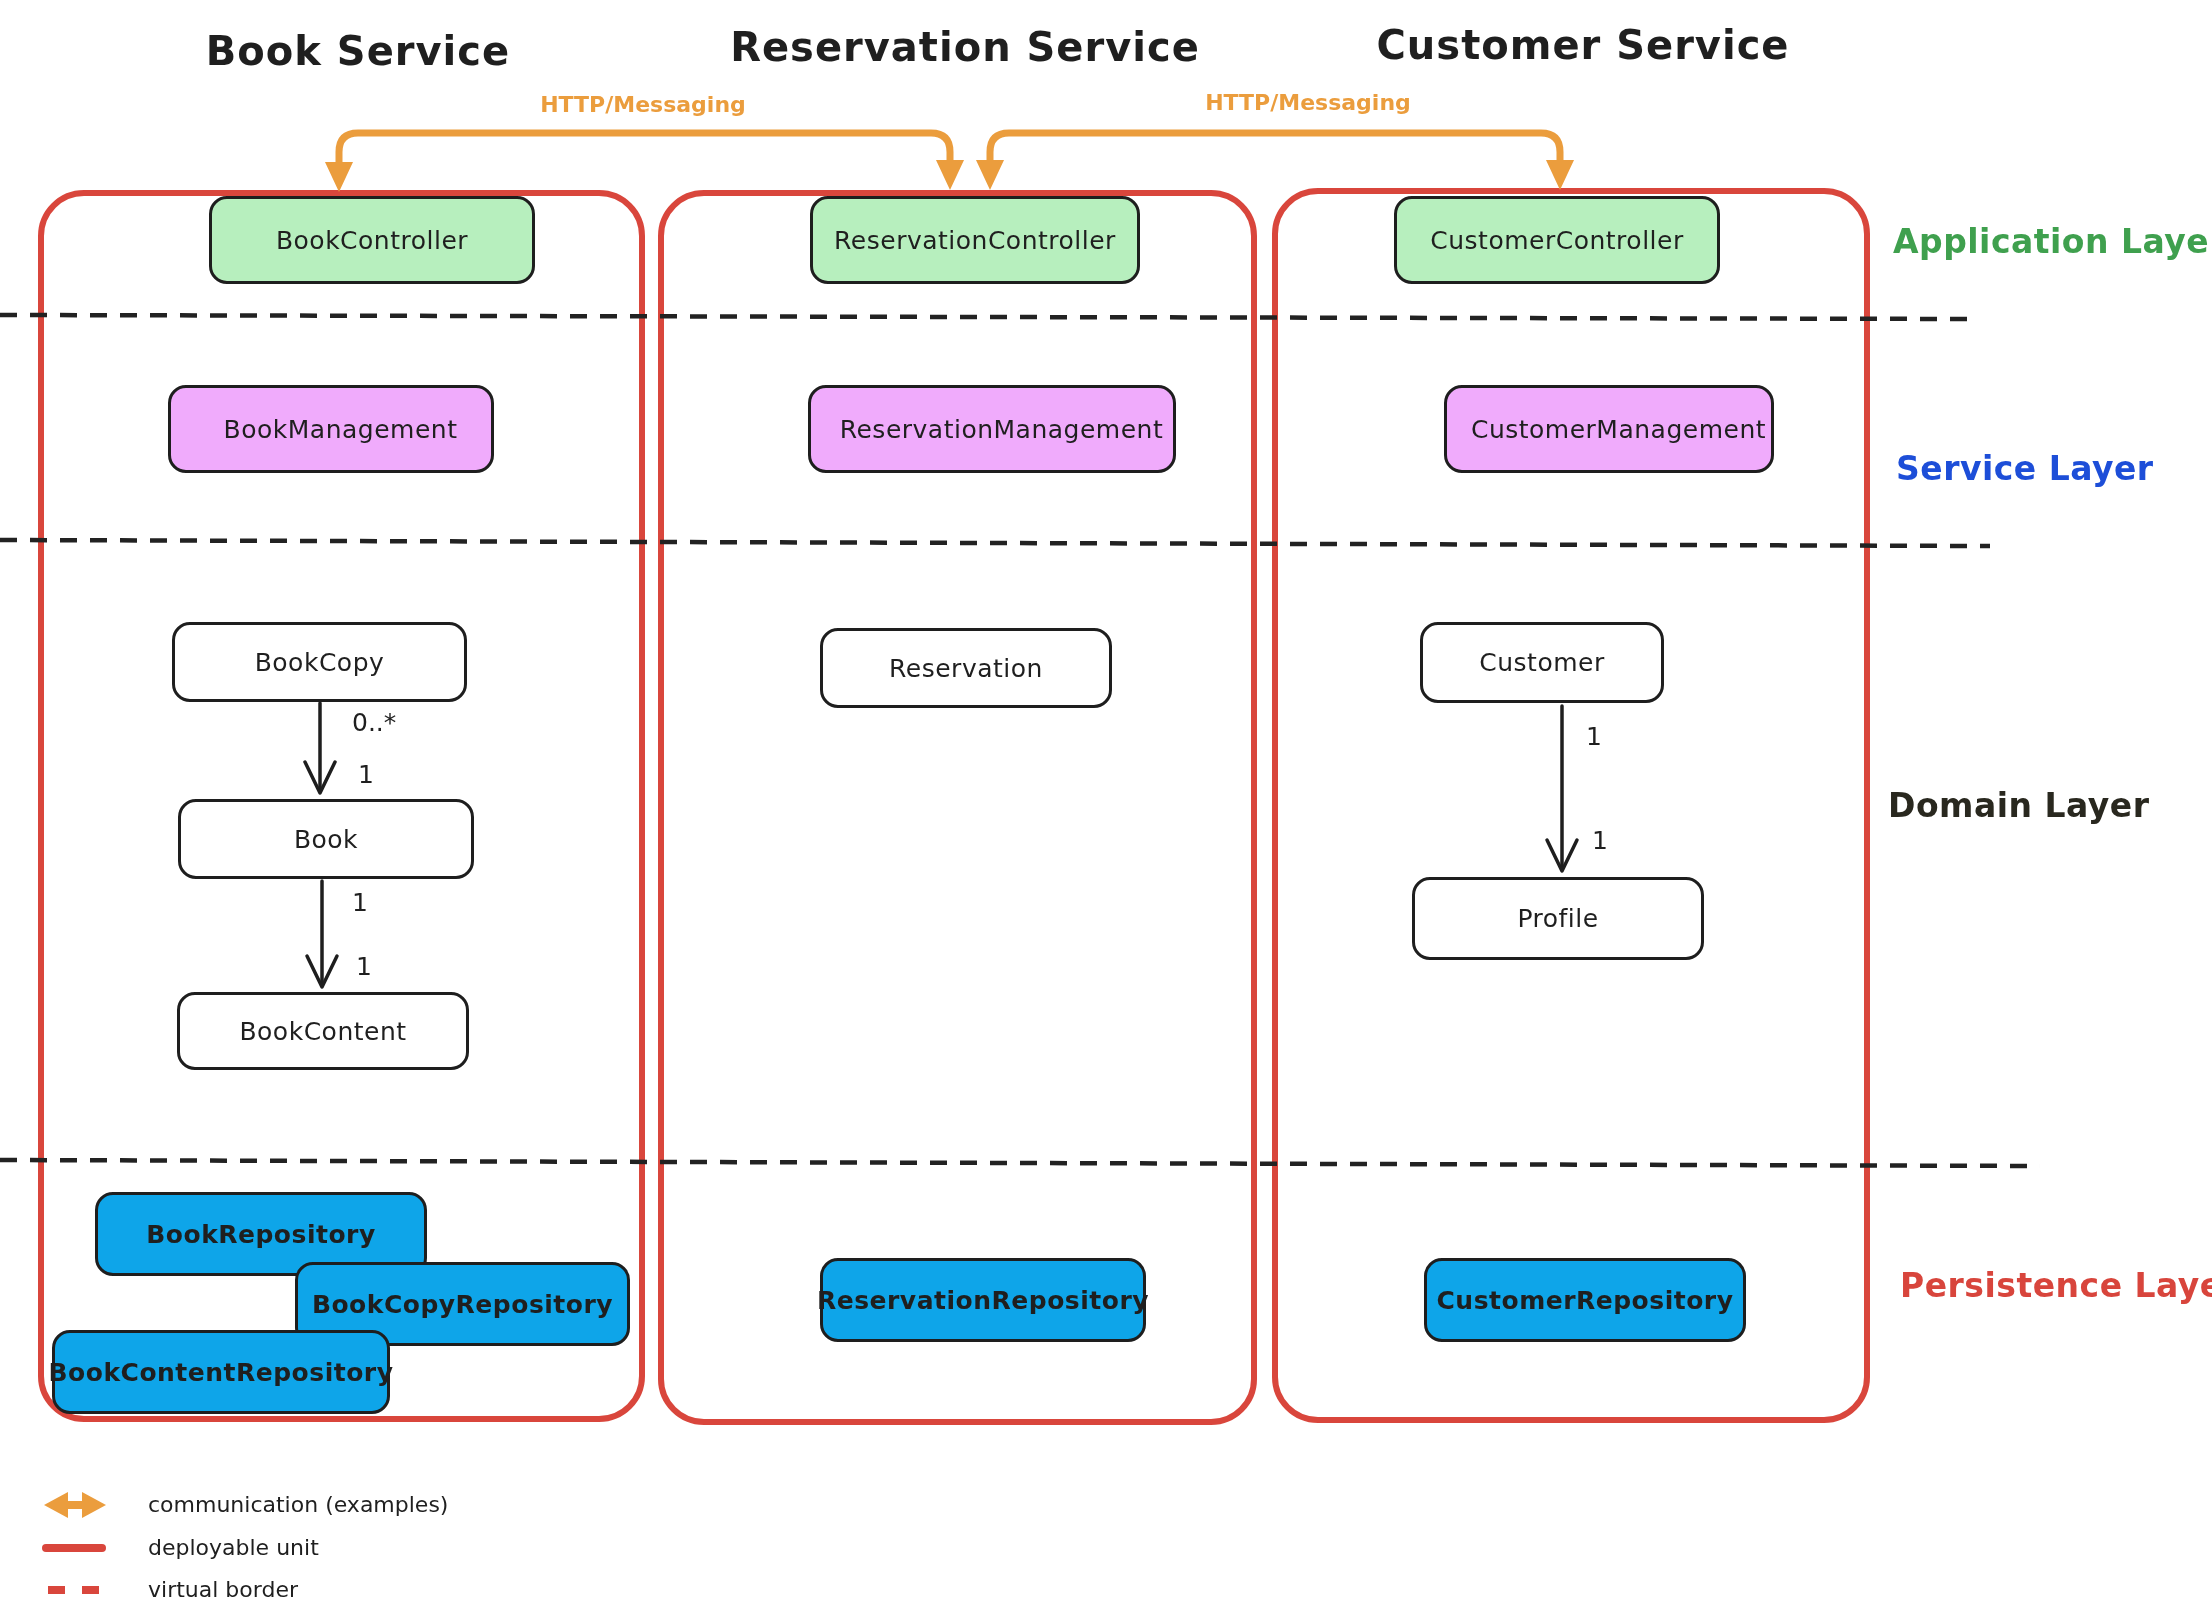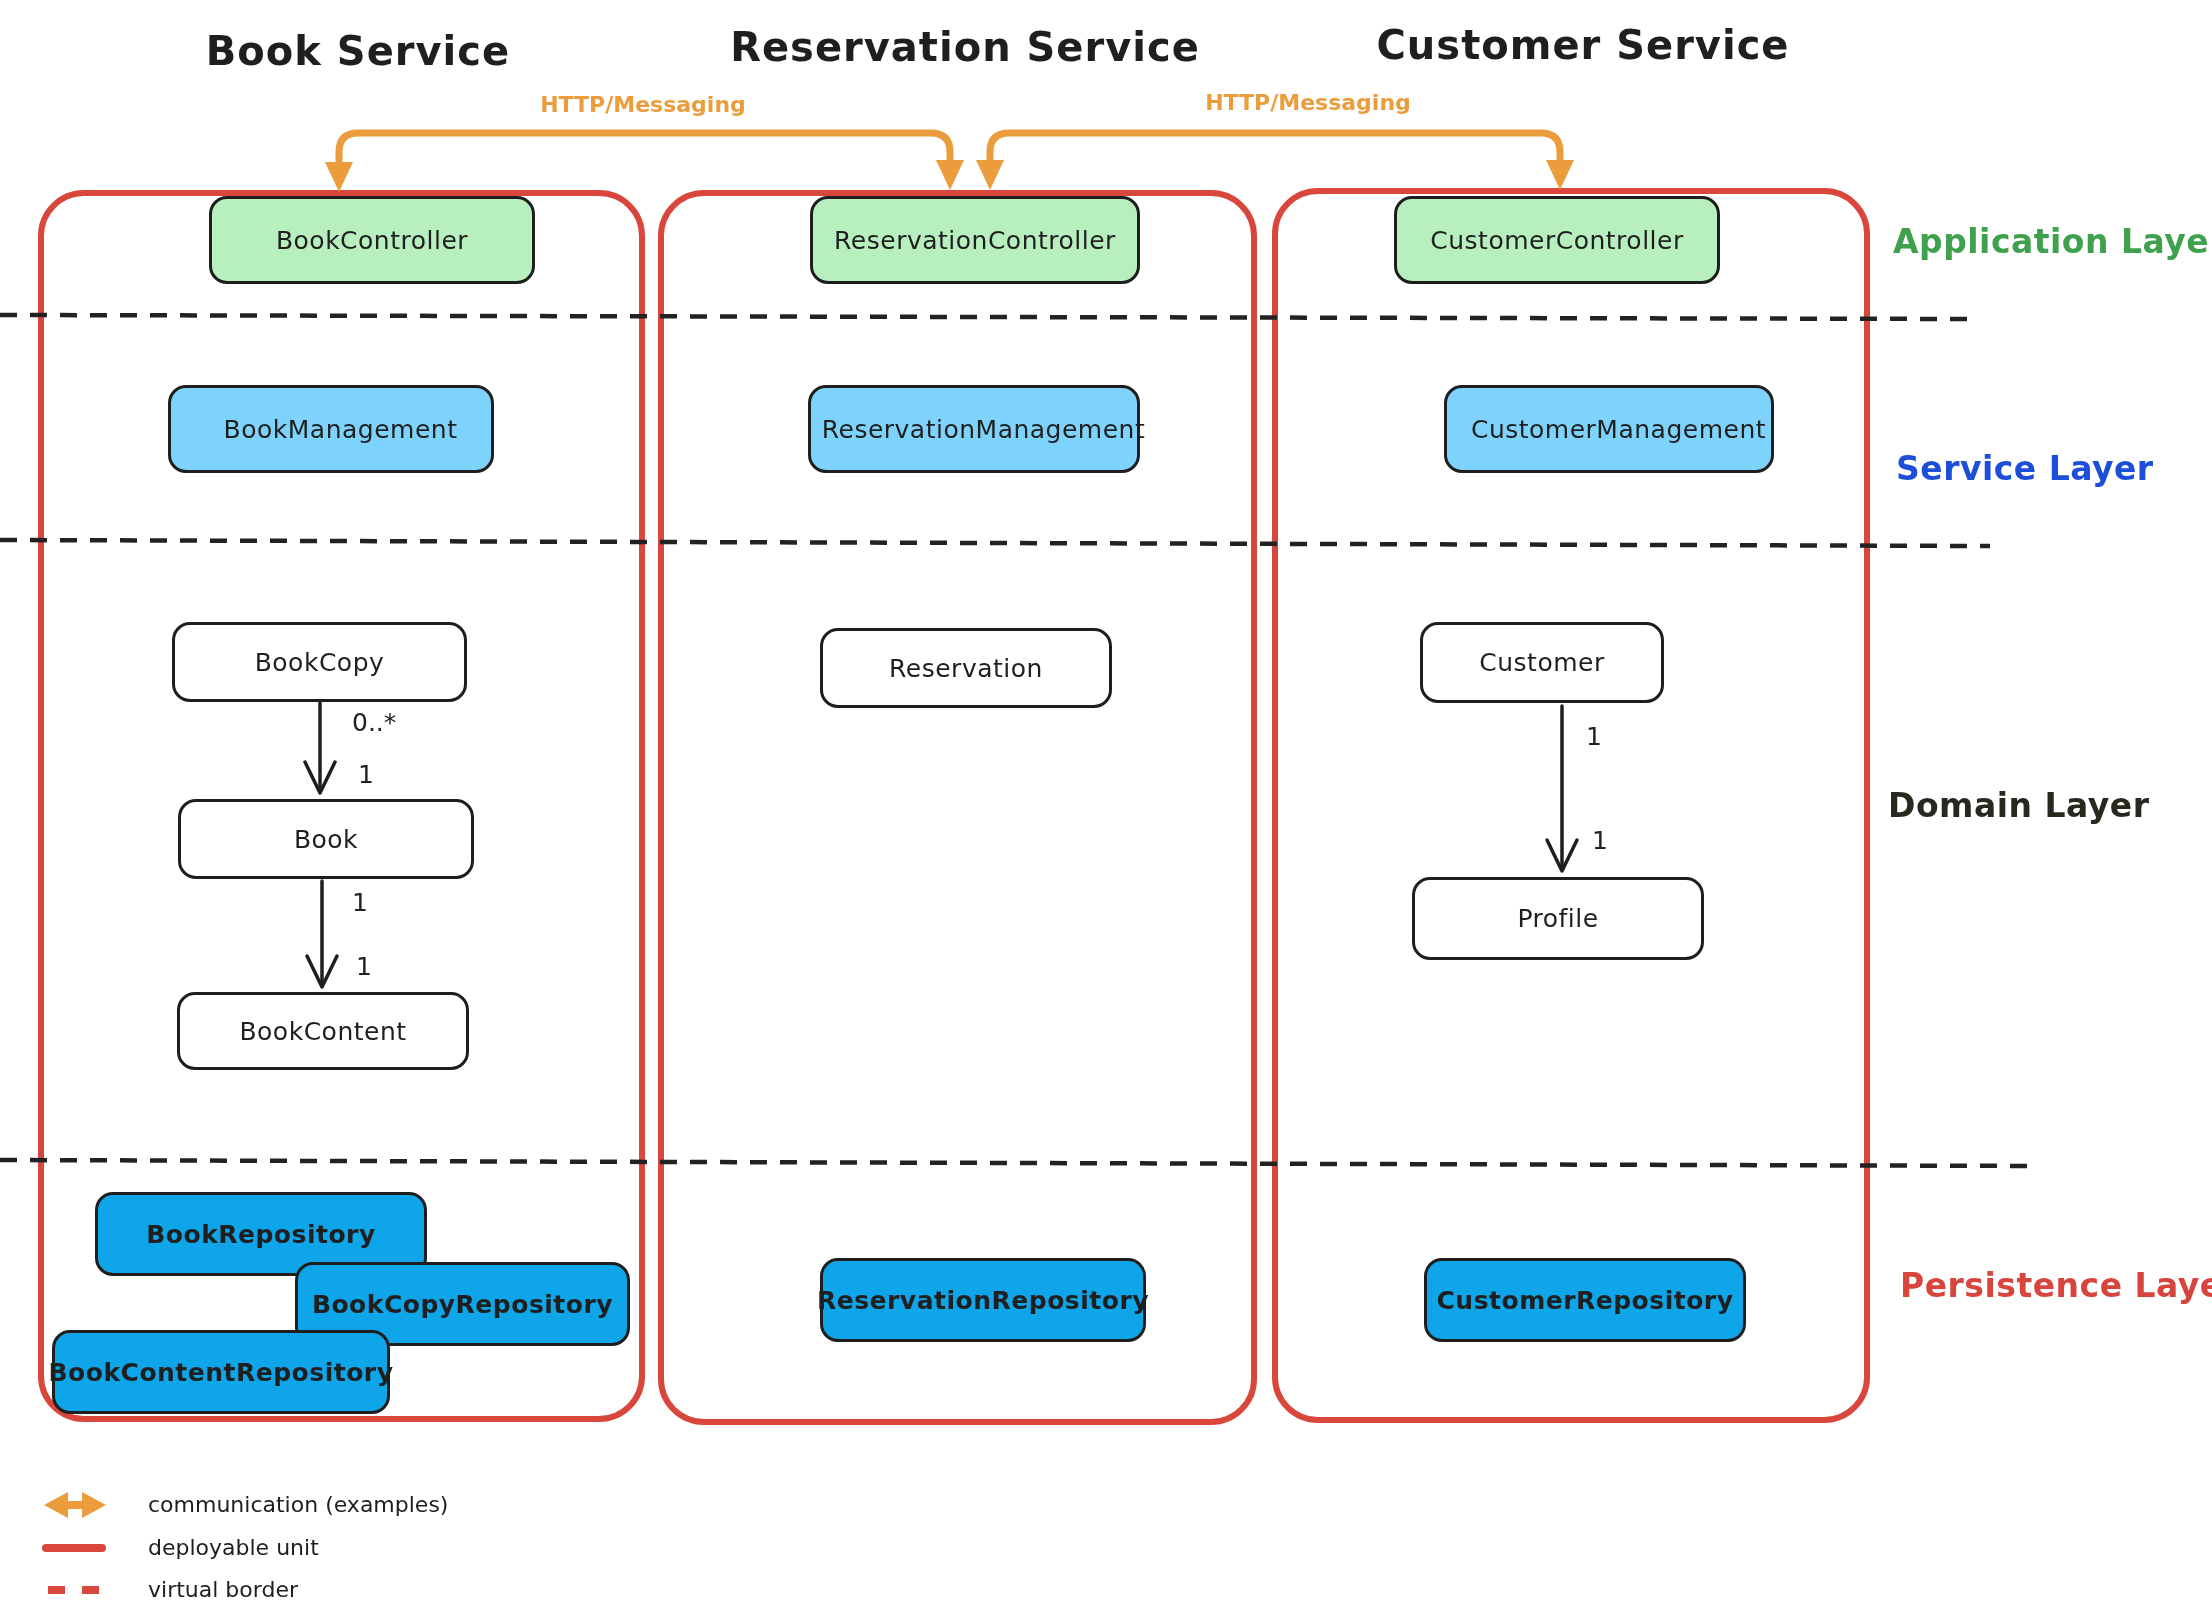--- a/index.html
+++ b/index.html
@@ -35,21 +35,21 @@
     display: flex;
     align-items: center;
     justify-content: center;
     font-size: 25px;
     letter-spacing: 0.5px;
     background: #ffffff;
     z-index: 3;
     white-space: nowrap;
   }
   .node.green { background: #b7efbe; }
-  .node.blue  { background: #7dd3fc; padding-left: 19px; }
+  .node.blue  { background: #f0abfc; padding-left: 19px; }
   .node.pink  { background: #0ea5e9; font-weight: bold; }
   .service-title {
     position: absolute;
     transform: translateX(-50%);
     font-size: 40px;
     font-weight: 700;
     letter-spacing: 1px;
     z-index: 4;
     color: #1f1f1f;
     white-space: nowrap;
@@ -156,21 +156,21 @@
   <div class="node green" style="left:810px; top:196px; width:330px; height:88px;">
     <span>ReservationController</span>
   </div>
   <div class="node green" style="left:1394px; top:196px; width:326px; height:88px;">
     <span>CustomerController</span>
   </div>
 
   <div class="node blue" style="left:168px; top:385px; width:326px; height:88px;">
     <span>BookManagement</span>
   </div>
-  <div class="node blue" style="left:808px; top:385px; width:332px; height:88px;">
+  <div class="node blue" style="left:808px; top:385px; width:368px; height:88px;">
     <span>ReservationManagement</span>
   </div>
   <div class="node blue" style="left:1400px; top:385px; width:330px; height:88px;margin-left:44px;">
     <span>CustomerManagement</span>
   </div>
 
   <div class="node" style="left:172px; top:622px; width:295px; height:80px;">
     <span>BookCopy</span>
   </div>
   <div class="node" style="left:178px; top:799px; width:296px; height:80px;">

